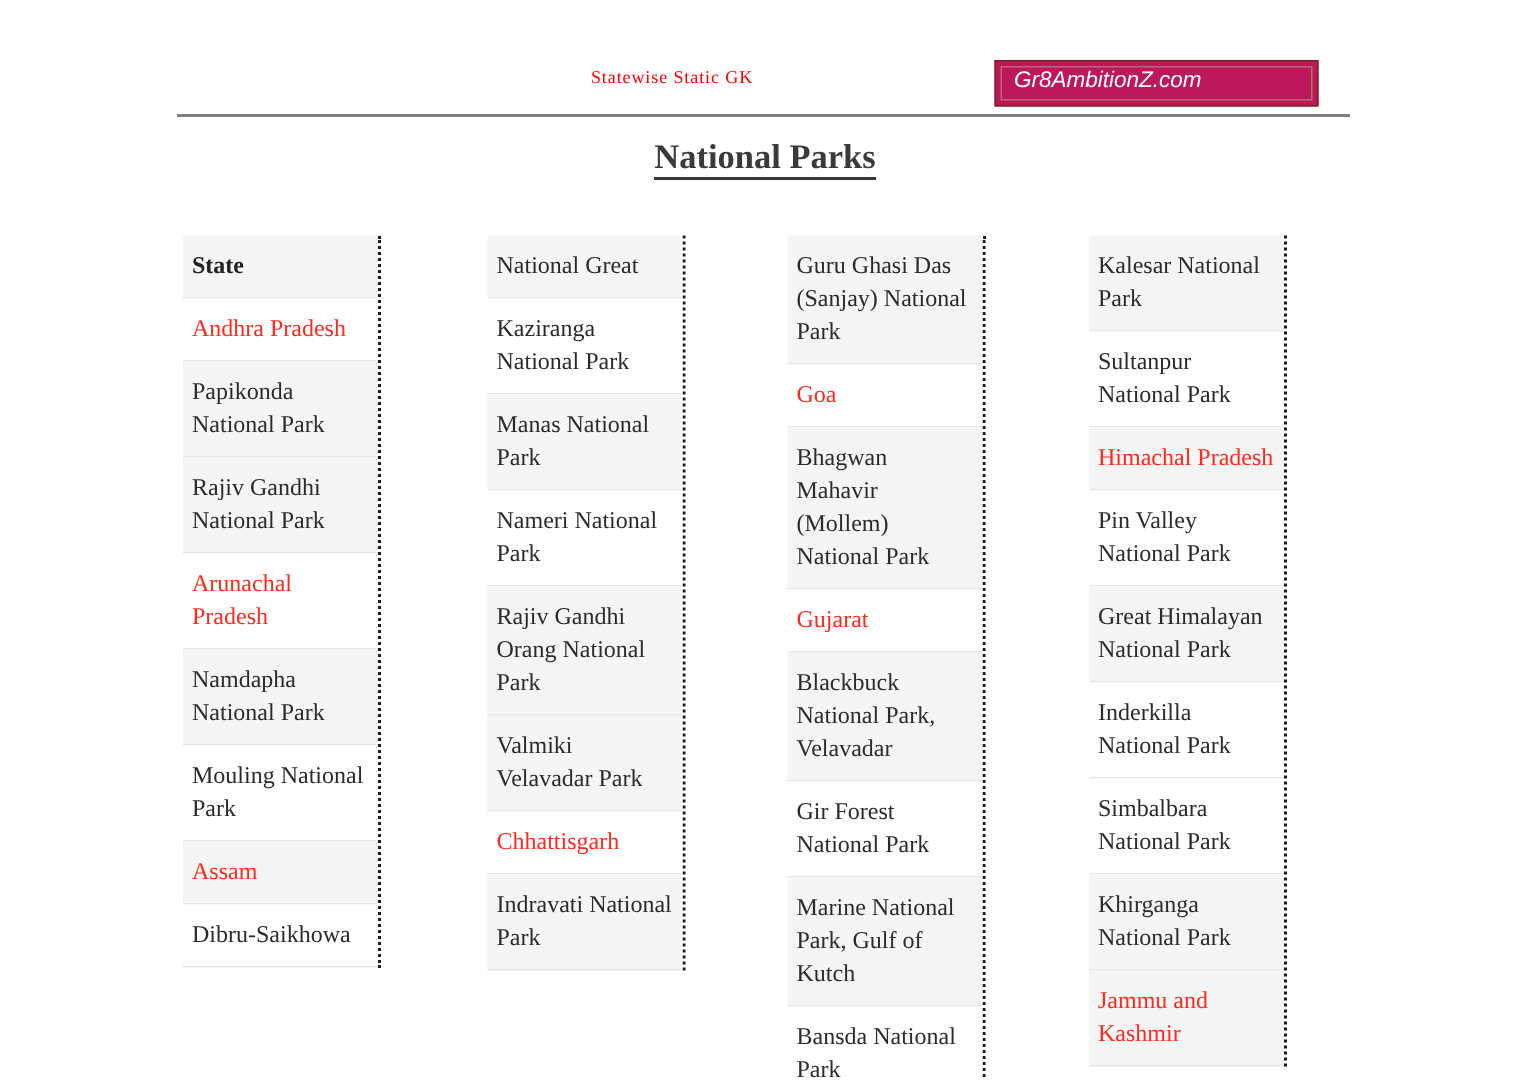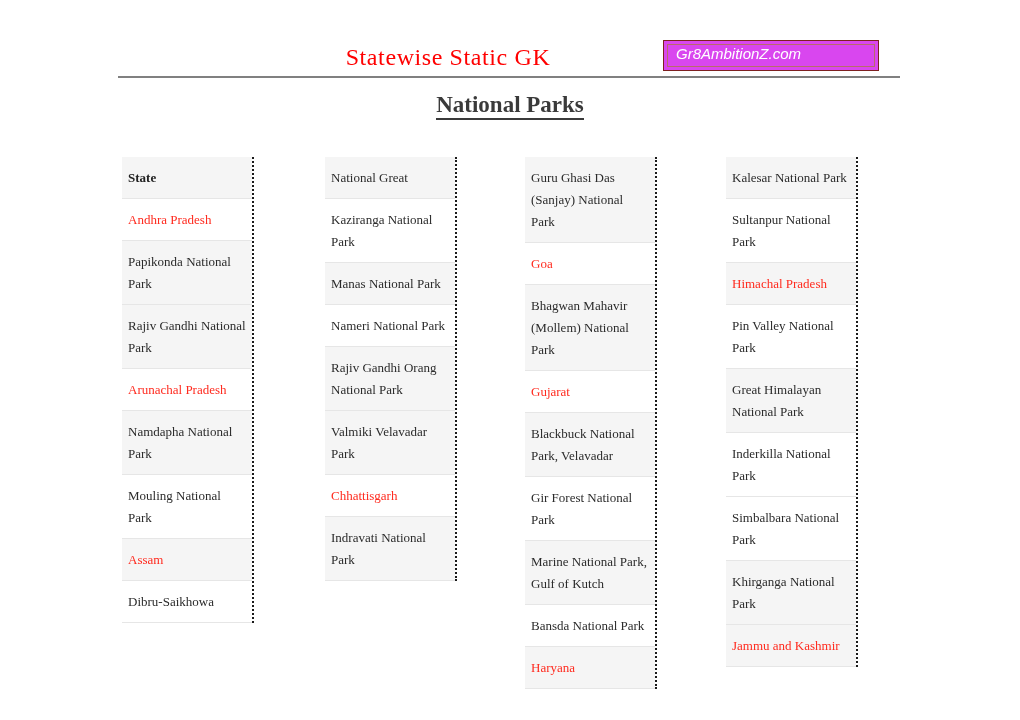--- a/index.html
+++ b/index.html
@@ -31,32 +31,32 @@
     height: 2px;
     background: #808080;
   }
   .header-title {
     position: absolute;
     left: 0;
     top: 6px;
     width: 660px;
     text-align: center;
     font-family: "Liberation Serif", "DejaVu Serif", serif;
-    font-size: 24px;
+    font-size: 12px;
     color: #ff0000;
     letter-spacing: 0.6px;
     white-space: nowrap;
   }
   .brand-box {
     position: absolute;
     left: 545px;
     top: 2px;
     width: 216px;
     height: 31px;
-    background: #d946ef;
+    background: #be185d;
     border: 1px solid #7e2020;
     box-sizing: border-box;
   }
   .brand-inner {
     position: absolute;
     left: 3px;
     top: 3px;
     right: 3px;
     bottom: 3px;
     border: 1px solid #b96b6b;
@@ -106,21 +106,21 @@
   .col-0 { left: 122px;  width: 130px; }
   .col-1 { left: 325px;  width: 130px; }
   .col-2 { left: 525px;  width: 130px; }
   .col-3 { left: 726px;  width: 130px; }
 
   .cell {
     position: relative;
     box-sizing: border-box;
     border-bottom: 1px solid #e6e6e6;
     padding: 10px 6px 9px 6px;
-    font-size: 13px;
+    font-size: 16px;
     line-height: 22px;
     color: #2b2b2b;
     background: #ffffff;
   }
   .cell.shaded { background: #f5f5f5; }
   .cell.state  { color: #ff2a1e; }
   .cell.header-cell {
     font-weight: bold;
     color: #222222;
   }

